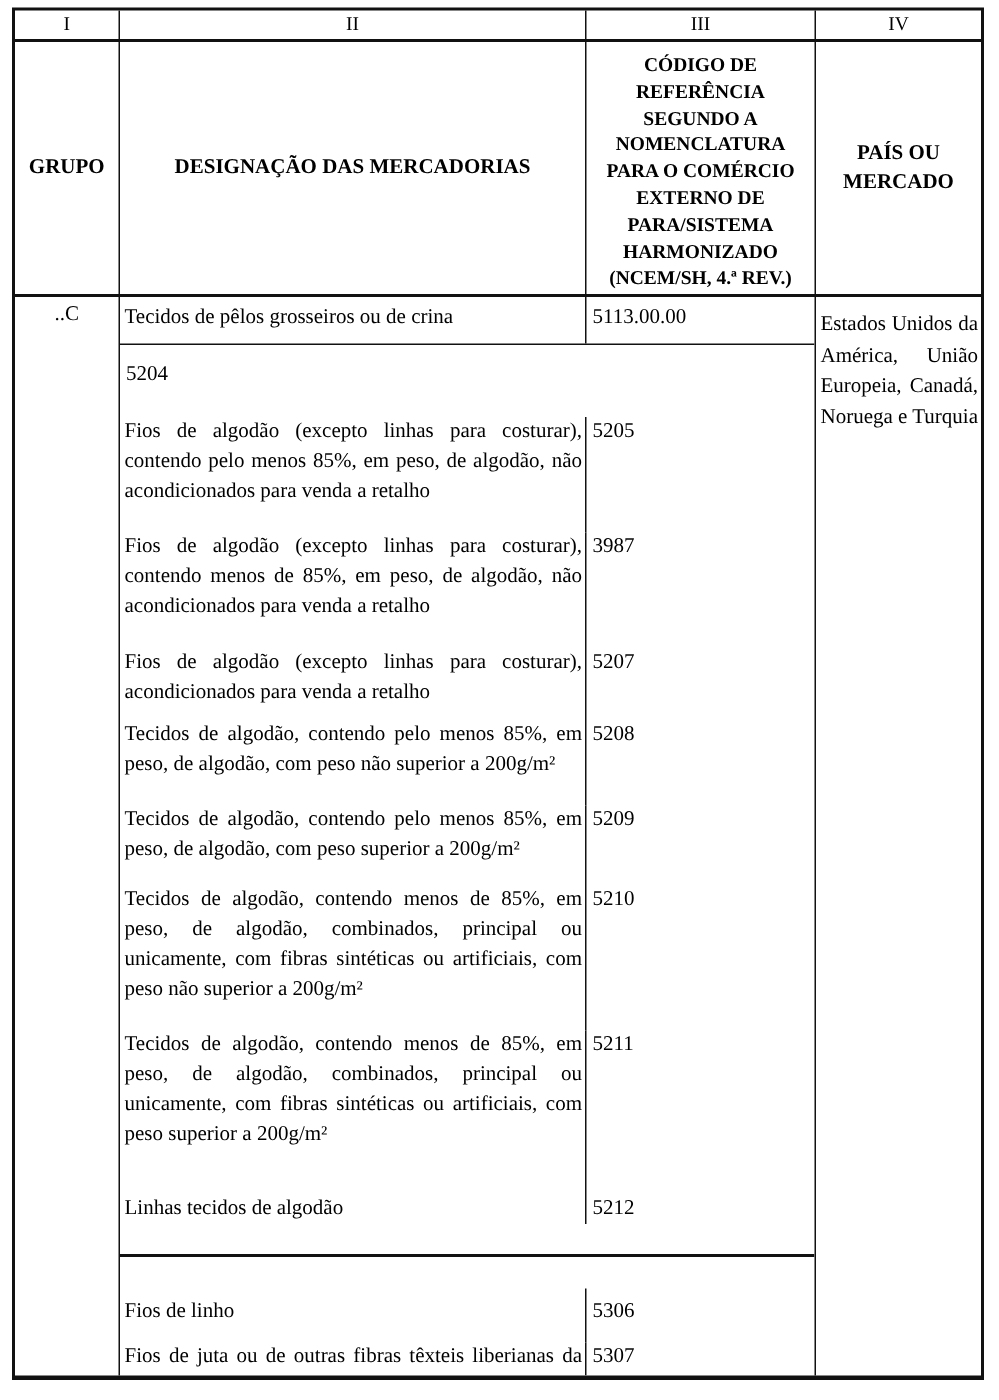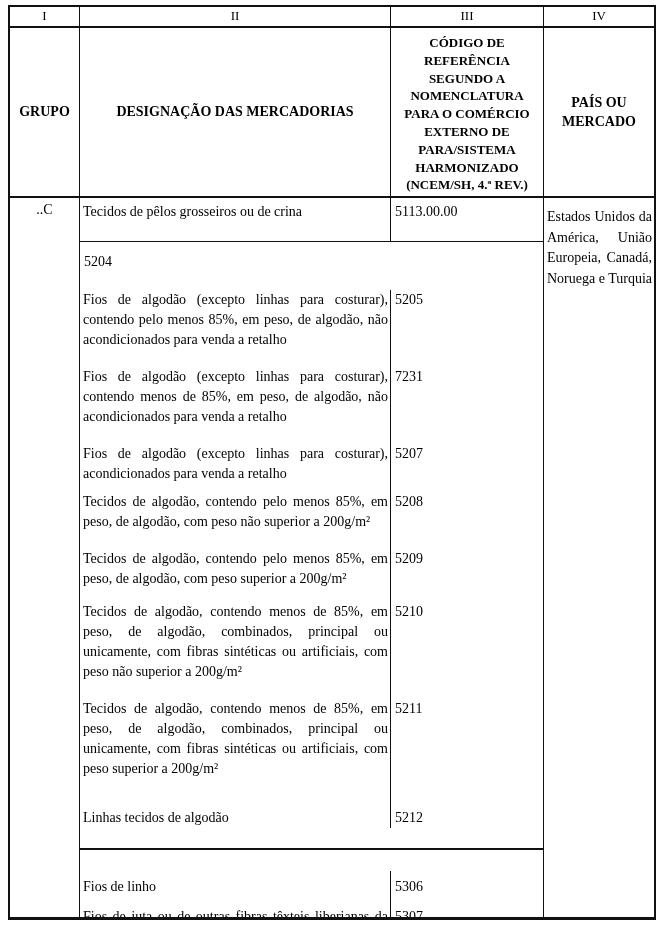--- a/index.html
+++ b/index.html
@@ -42,21 +42,21 @@
   
   .tbody { display:grid; grid-template-columns:70px 464px 1fr; height:719px; }
 
   .cell-grupo {
     border-right:1px solid #111;
     text-align:center; font-size:14px; padding-top:4px;
   }
 
   .mid { border-right:1px solid #111; display:flex; flex-direction:column; overflow:hidden; }
 
-  .frow { display:flex; height:44px; border-bottom:1px solid #111; }
+  .frow { display:flex; height:32px; border-bottom:1px solid #111; }
   .subrow { display:flex; }
   .frow .d, .subrow .d {
     width:311px; border-right:1px solid #111;
     padding-left:3px; padding-right:2px;
   }
   .frow .c, .subrow .c { flex:1; padding-left:4px; padding-right:2px; }
   .frow > div { padding-top:4px; }
 
   .g1 { height:608px; border-bottom:2px solid #111; display:flex; flex-direction:column; overflow:hidden; }
   .g2 { flex:1; display:flex; flex-direction:column; overflow:hidden; }
@@ -137,21 +137,21 @@
               </div>
             <div class="c">
                 <p>5205</p>
               </div>
           </div>
           <div class="subrow s-pb17">
             <div class="d">
                 <p>Fios de algodão (excepto linhas para costurar), contendo menos de 85%, em peso, de algodão, não acondicionados para venda a retalho</p>
               </div>
             <div class="c">
-                <p>7231</p>
+                <p>3987</p>
               </div>
           </div>
           <div class="subrow s-pb8">
             <div class="d">
                 <p>Fios de algodão (excepto linhas para costurar), acondicionados para venda a retalho</p>
               </div>
             <div class="c">
                 <p>5207</p>
               </div>
           </div>

